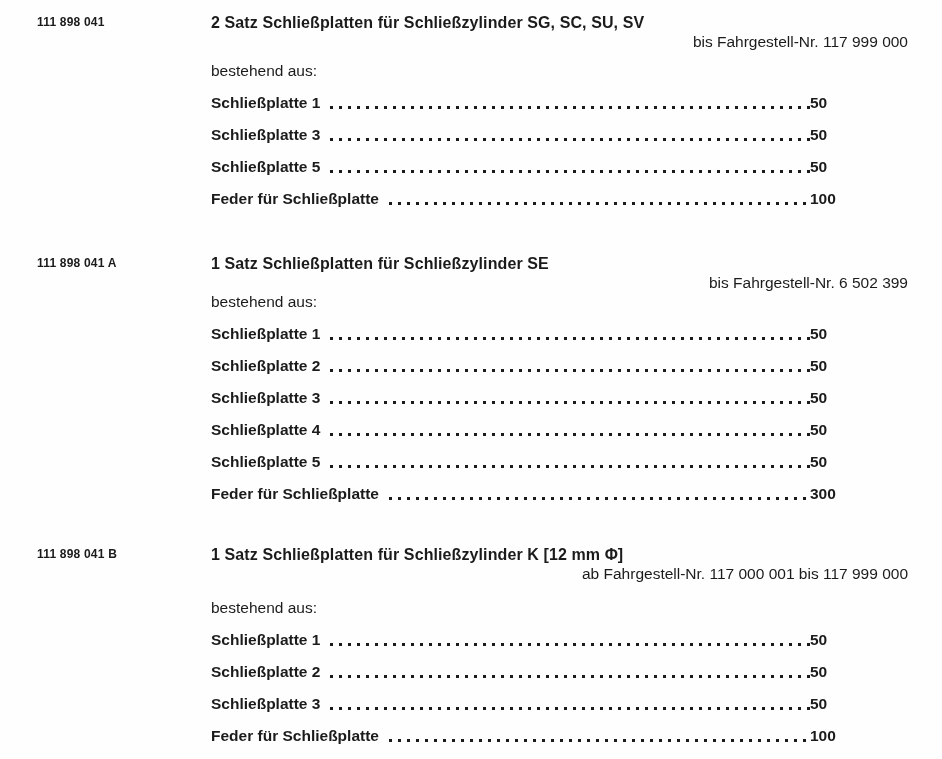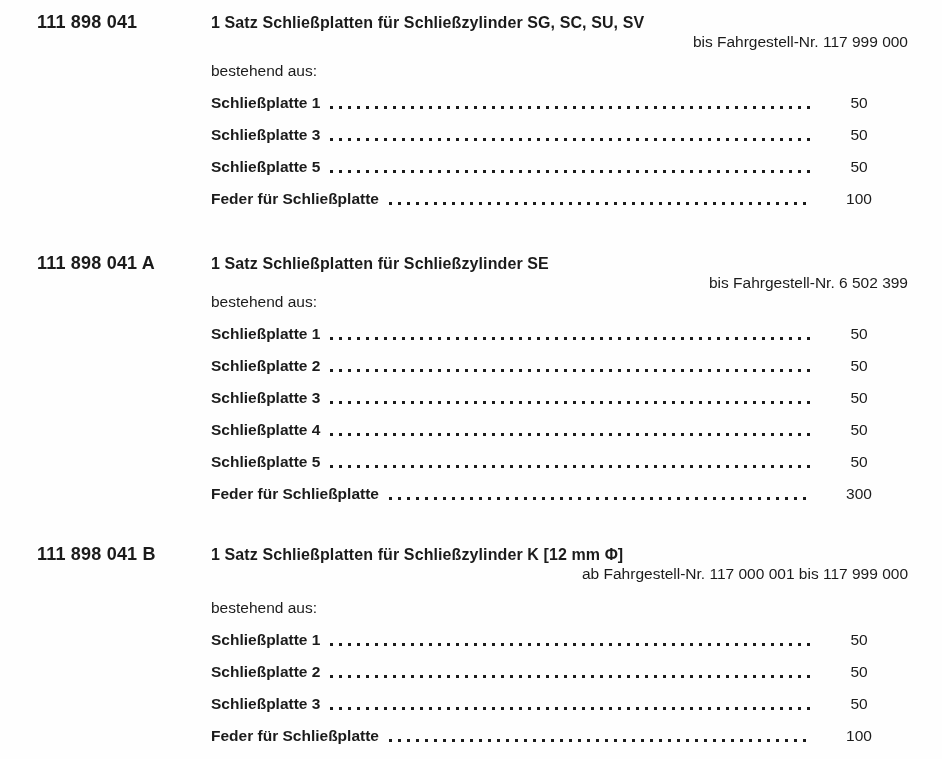--- a/index.html
+++ b/index.html
@@ -17,21 +17,21 @@
   }
   .entry { display: flex; }
   .entry-2 { margin-top: 46px; }
   .entry-3 { margin-top: 42px; }
   .col-part {
     flex: 0 0 211px;
     box-sizing: border-box;
     padding-left: 37px;
   }
   .part-number {
-    font-size: 18px;
+    font-size: 12px;
     line-height: 19px;
     font-weight: 700;
     letter-spacing: 0.2px;
     white-space: nowrap;
   }
   .col-main {
     flex: 1 1 auto;
     box-sizing: border-box;
     padding-right: 34px;
     min-width: 0;
@@ -70,36 +70,36 @@
     height: 5px;
     margin-left: 7px;
     margin-bottom: 2px;
     background-image: radial-gradient(circle, #1b1b1b 1.45px, rgba(0,0,0,0) 1.9px);
     background-size: 9px 5px;
     background-position: 0 50%;
     background-repeat: repeat-x;
   }
   .qty {
     flex: 0 0 98px;
-    text-align: center;
-    font-weight: 400;
+    text-align: left;
+    font-weight: 700;
     white-space: nowrap;
   }
 </style>
 </head>
 <body>
 
 <div class="page">
 
   <section class="entry entry-1">
     <div class="col-part">
       <div class="part-number">111 898 041</div>
     </div>
     <div class="col-main">
-      <div class="title">1 Satz Schließplatten für Schließzylinder SG, SC, SU, SV</div>
+      <div class="title">2 Satz Schließplatten für Schließzylinder SG, SC, SU, SV</div>
       <div class="subtitle">bis Fahrgestell-Nr. 117 999 000</div>
       <div class="note">bestehend aus:</div>
       <div class="items">
         <div class="item-row">
           <span class="item-name">Schließplatte 1</span>
           <span class="dots"></span>
           <span class="qty">50</span>
         </div>
         <div class="item-row">
           <span class="item-name">Schließplatte 3</span>

